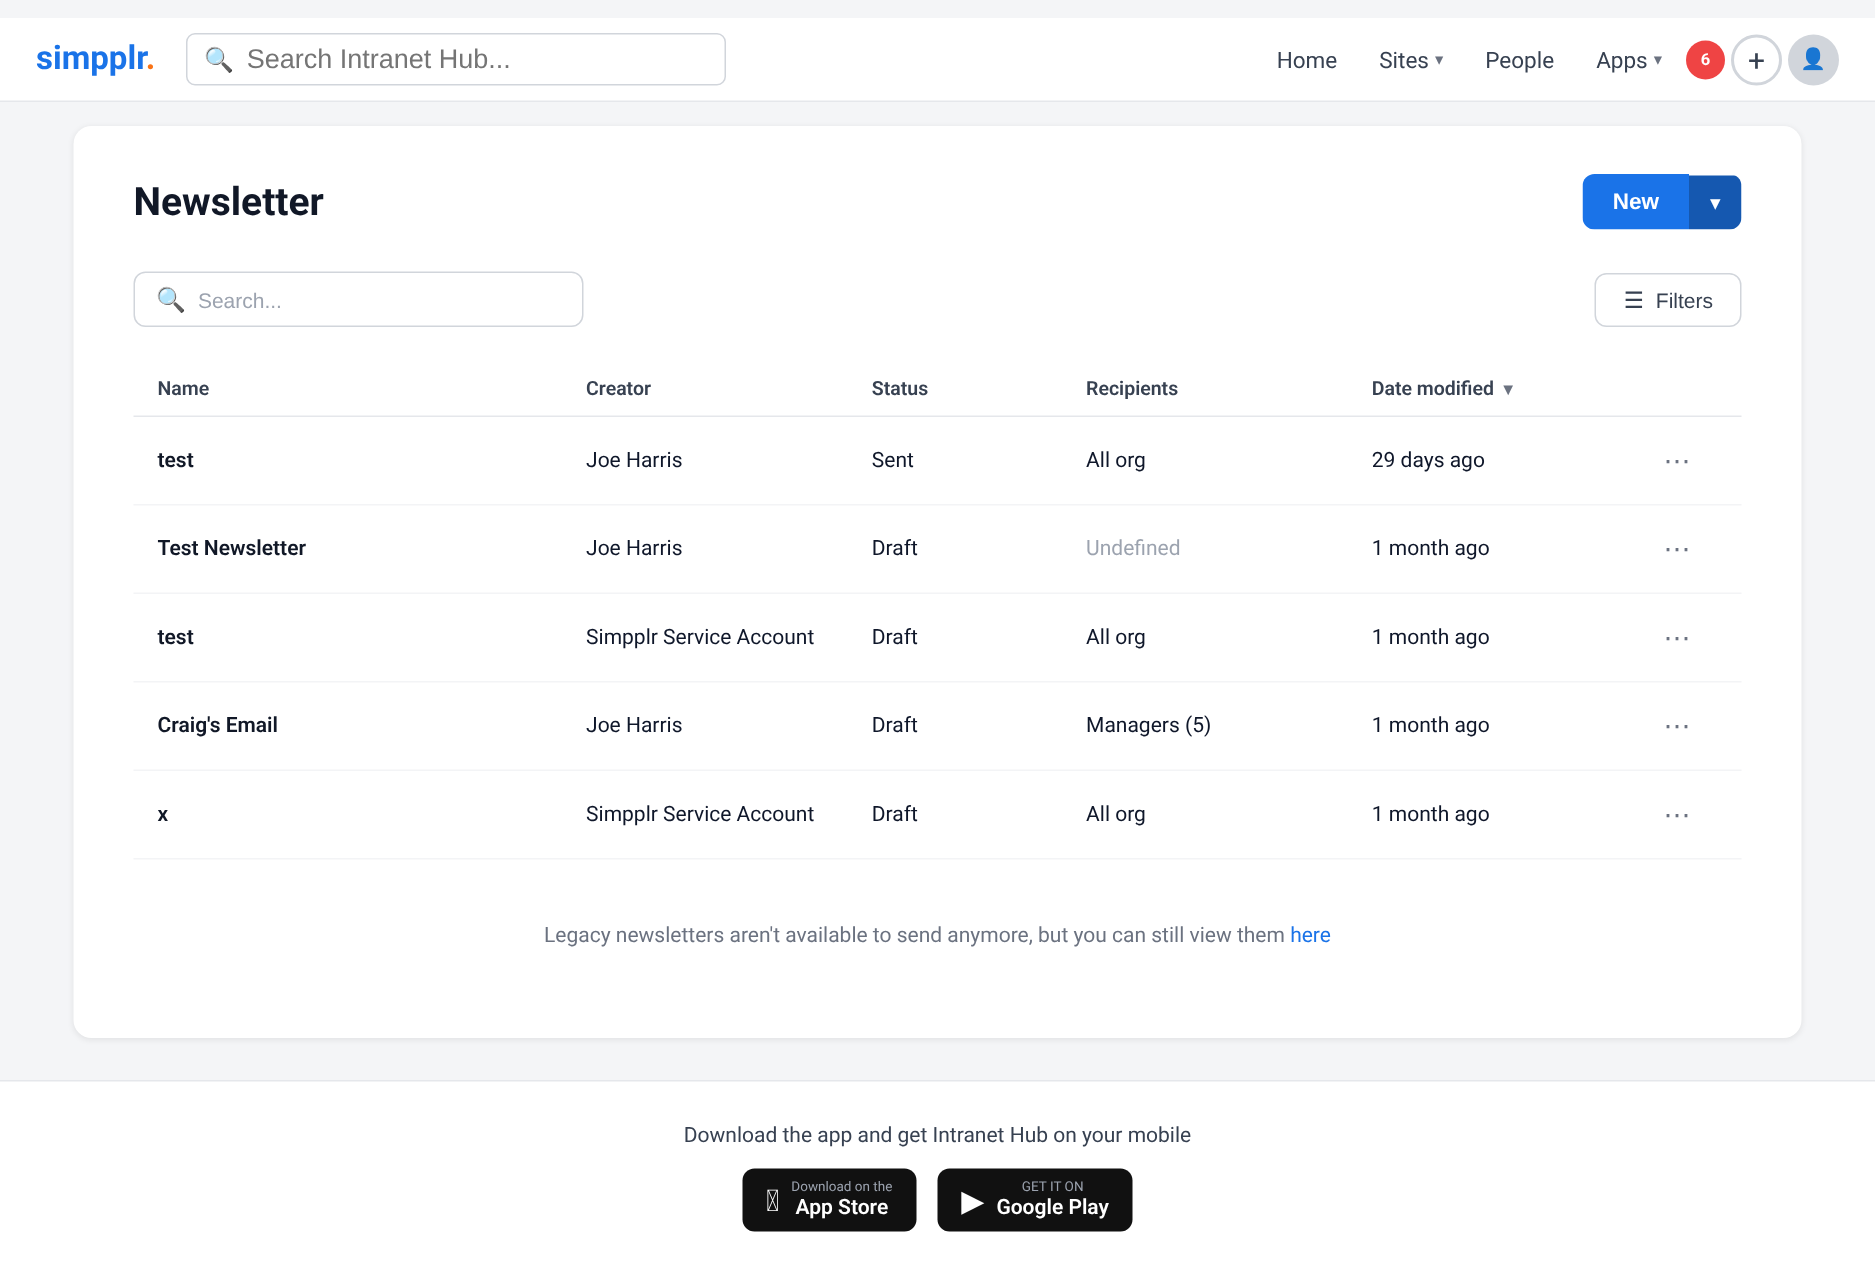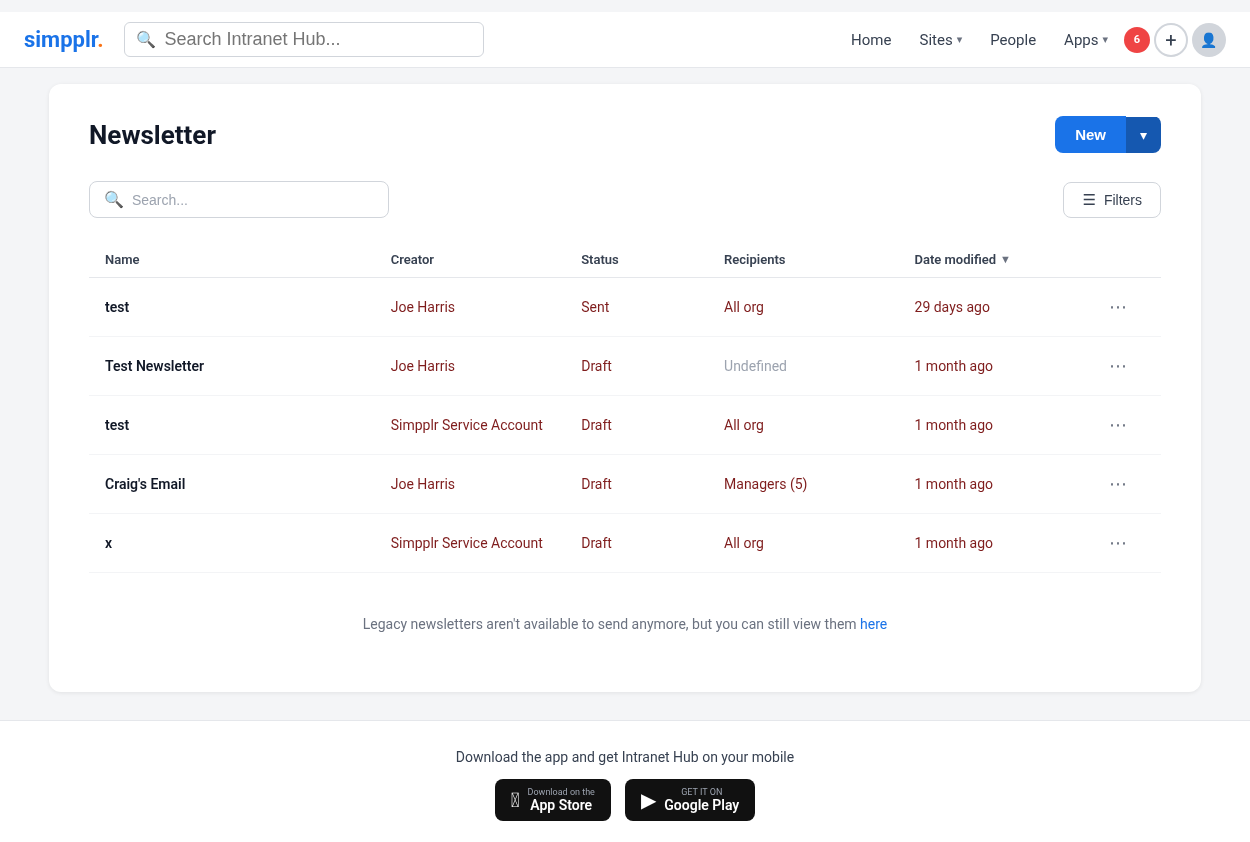--- a/index.html
+++ b/index.html
@@ -239,21 +239,21 @@
     .table-row {
       display: grid;
       grid-template-columns: 3fr 2fr 1.5fr 2fr 2fr 40px;
       padding: 14px 16px;
       border-bottom: 1px solid #f3f4f6;
       align-items: center;
       cursor: pointer;
     }
     .table-cell {
       font-size: 14px;
-      color: #7f1d1d;
+      color: #0f172a;
     }
     .table-cell.name {
       font-weight: 600;
       color: #111827;
     }
     .table-cell.undefined-val { color: #9ca3af; }
     .more-btn {
       background: none;
       border: none;
       cursor: pointer;

